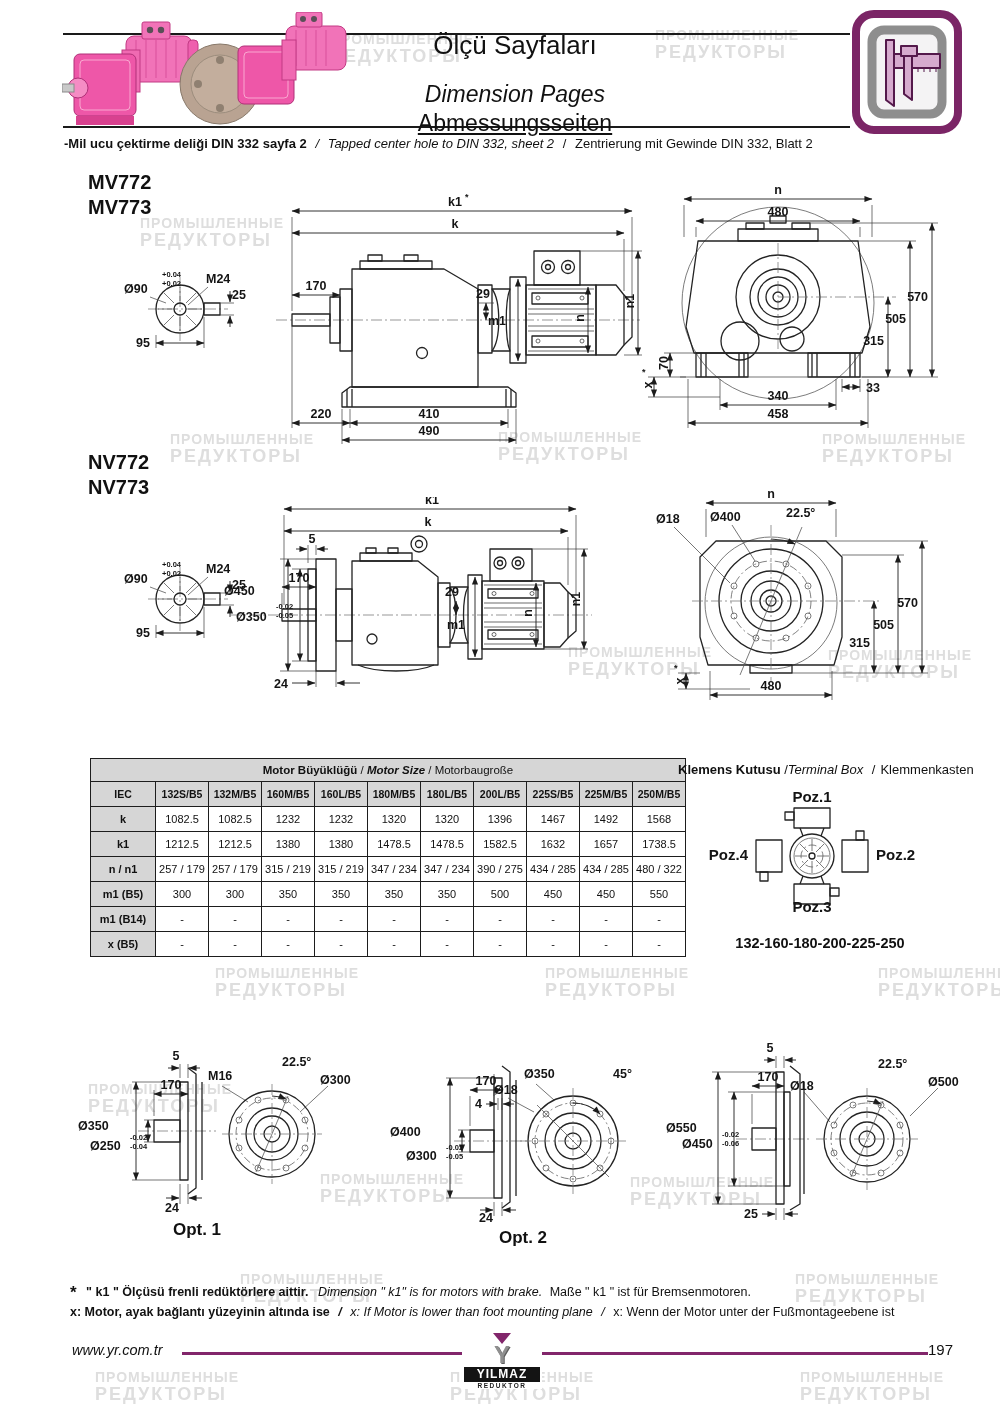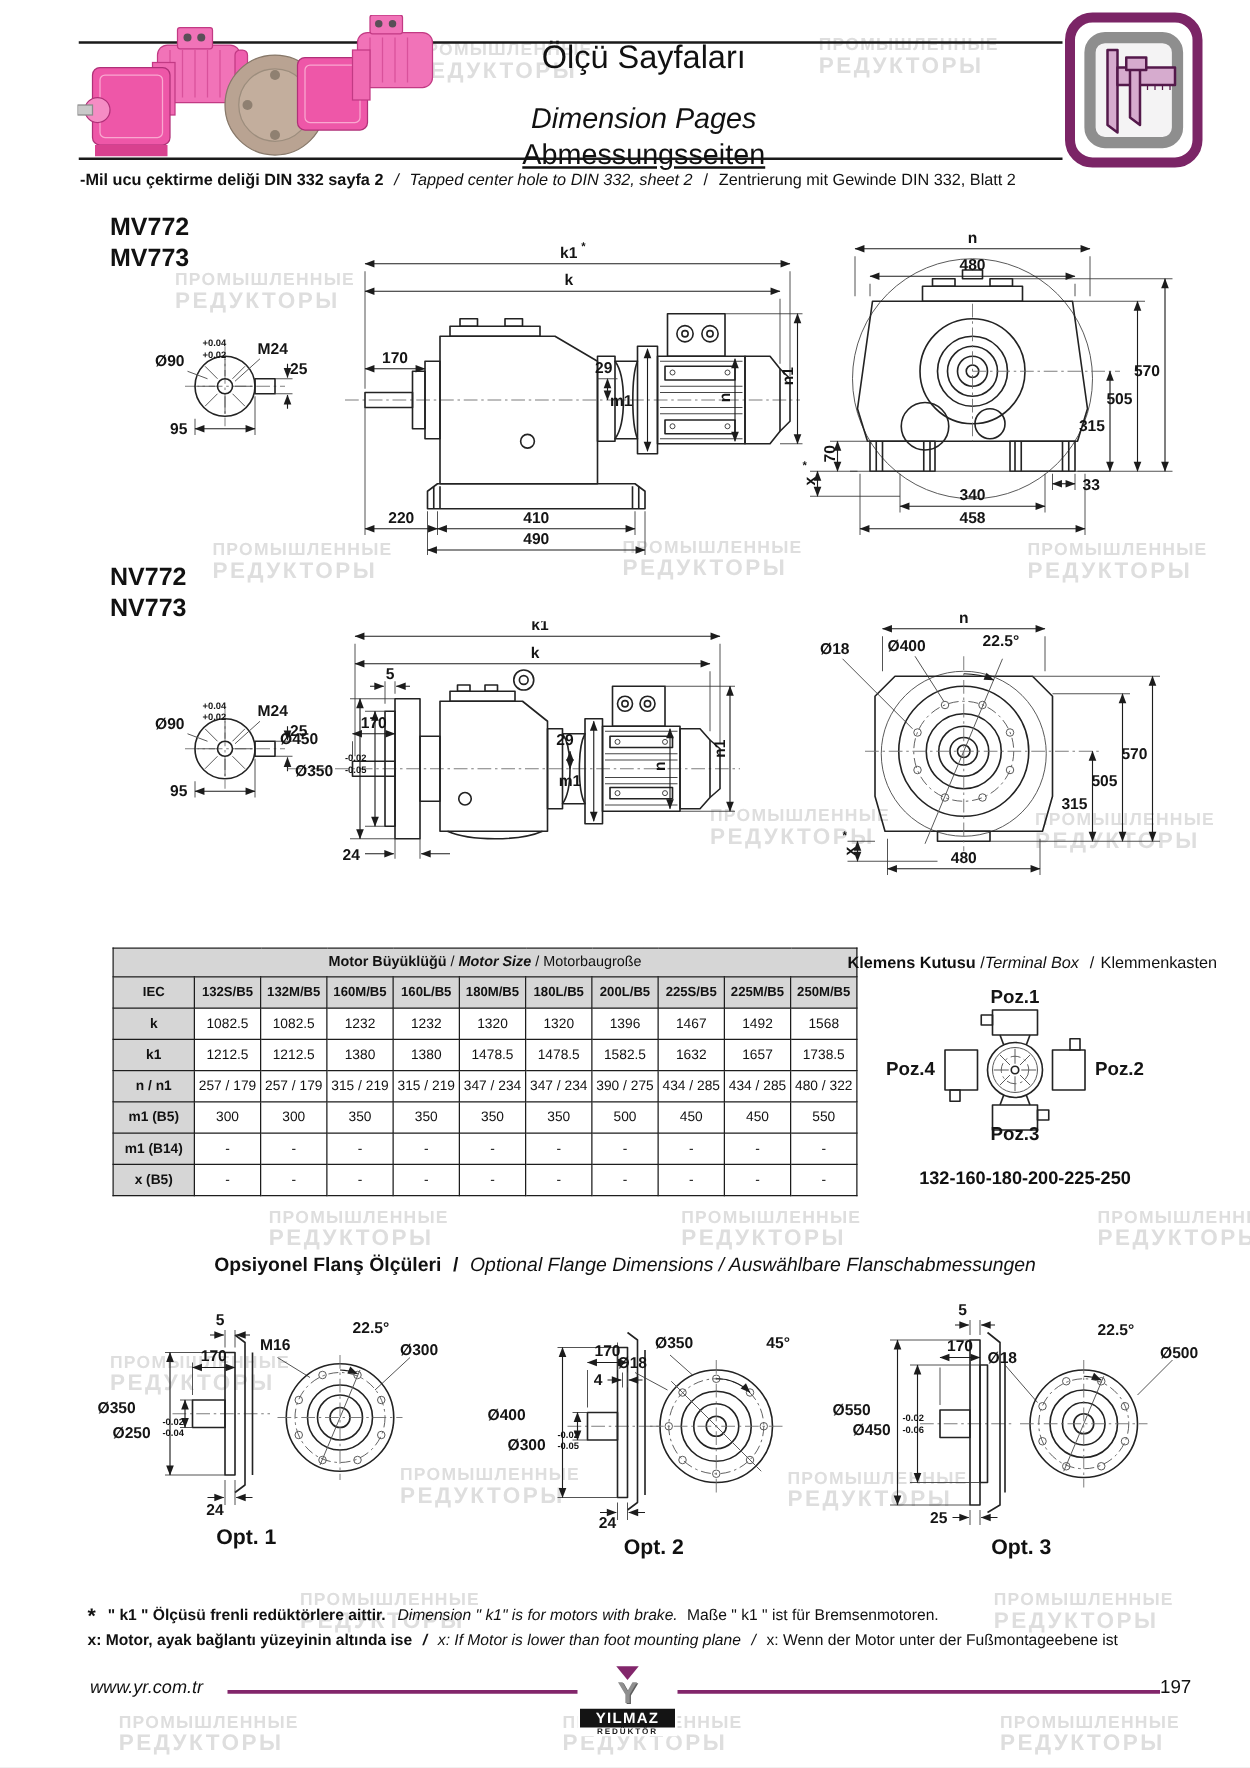--- a/index.html
+++ b/index.html
@@ -755,25 +755,20 @@
         <line x1="116" y1="70" x2="124" y2="78"></line>
   </g>
   <text x="112" y="12" text-anchor="middle" style="font-size:15px">Poz.1</text>
   <text x="176" y="70" style="font-size:15px">Poz.2</text>
   <text x="112" y="122" text-anchor="middle" style="font-size:15px">Poz.3</text>
   <text x="48" y="70" text-anchor="end" style="font-size:15px">Poz.4</text>
 </svg>
 
 <div class="kl-sizes">132-160-180-200-225-250</div>
 
-<div class="flange-title">
-  <span class="b">Opsiyonel Flanş Ölçüleri</span>
-  <span class="sep b">/</span>
-  <span class="i">Optional Flange Dimensions / Auswählbare Flanschabmessungen</span>
-</div>
 
 <svg class="draw" style="left:32px;top:1038px" width="330" height="178" viewBox="0 0 330 178">
   <line class="cl" x1="106" y1="93" x2="184" y2="93"></line>
   <g class="ol">
     <rect x="122" y="82" width="26" height="22"></rect>
     <rect x="148" y="44" width="8" height="98"></rect>
     <path d="M156,30 L164,36 L164,150 L156,156"></path>
     <line x1="170" y1="44" x2="170" y2="142"></line>
   </g>
   <g class="ext">
@@ -950,21 +945,20 @@
         <circle cx="248" cy="115" r="3"></circle>
     <line x1="199" y1="139" x2="231" y2="63"></line>
   </g>
   <line class="cl" x1="164" y1="101" x2="266" y2="101"></line>
       <line class="cl" x1="215" y1="50" x2="215" y2="152"></line>
   <text x="138" y="52">Ø18</text>
   <text x="226" y="30">22.5°</text>
   <path class="dim arrE" d="M215,63 A38,38 0 0 1 229,66"></path>
   <text x="276" y="48">Ø500</text>
 </svg>
-<div class="opt-label" style="left:652px;top:1228px;width:330px">Opt. 3</div>
 
 <div class="fnote" style="top:1283px">
   <span class="fstar">*</span>
   <span class="b">" k1 " Ölçüsü frenli redüktörlere aittir.</span>
   <span class="i" style="margin-left:6px">Dimension " k1" is for motors with brake.</span>
   <span style="margin-left:4px">Maße " k1 " ist für Bremsenmotoren.</span>
 </div>
 <div class="fnote" style="top:1305px">
   <span class="b">x: Motor, ayak bağlantı yüzeyinin altında ise</span>
   <span class="sep b i">/</span>

